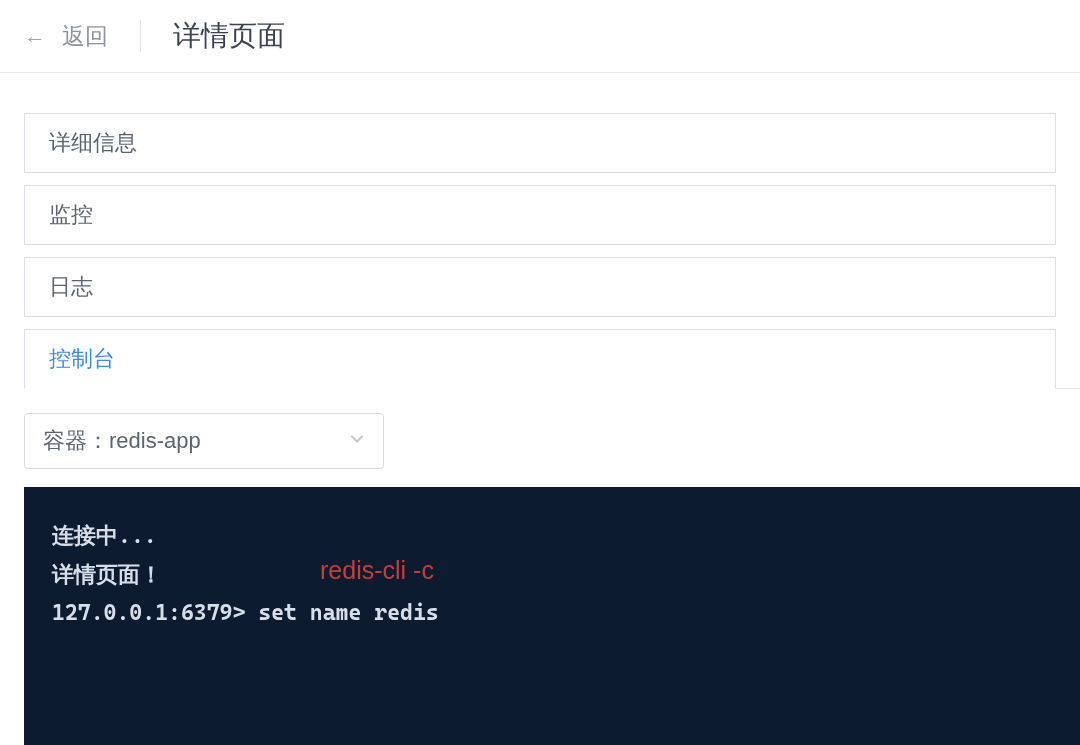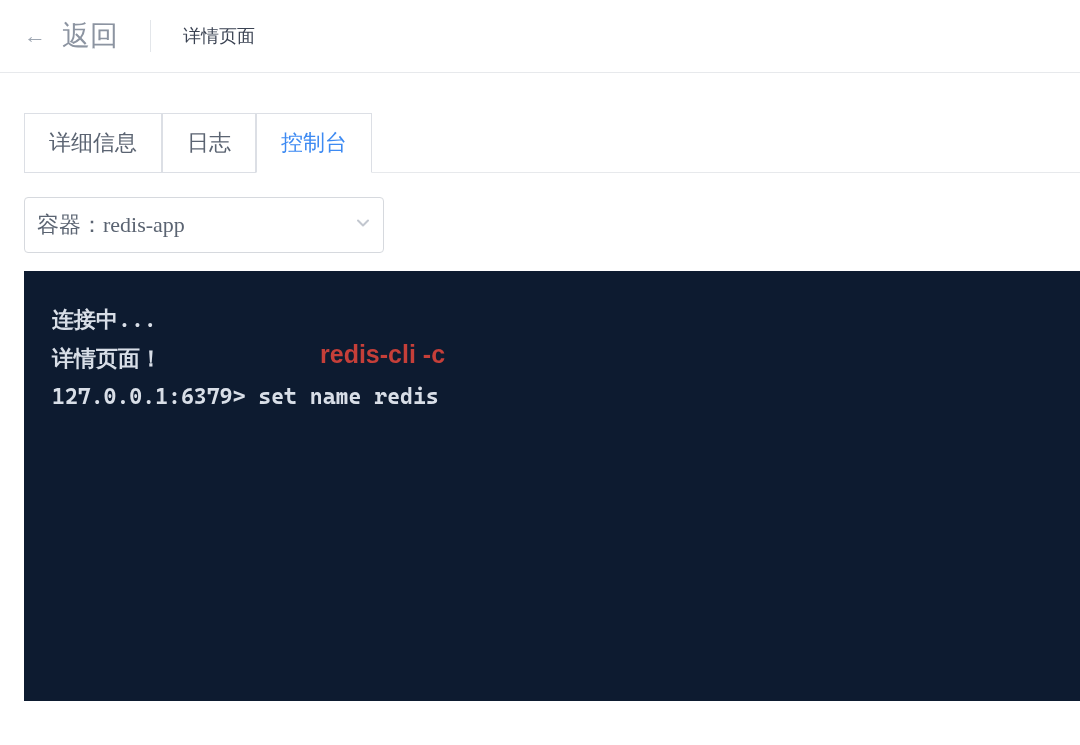--- a/index.html
+++ b/index.html
@@ -1,55 +1,56 @@
 <!DOCTYPE html>
 <html><head>
   <meta charset="utf-8">
   <style>
     * { margin: 0; padding: 0; box-sizing: border-box; }
     body { font-family: -apple-system, BlinkMacSystemFont, "Segoe UI", "PingFang SC", "Microsoft YaHei", sans-serif; background: #fff; color: #333; width: 1080px; }
 
     .header-bar { display: flex; align-items: center; padding: 0 24px; height: 72px; }
     .back-group { display: flex; align-items: center; gap: 16px; cursor: pointer; }
     .back-arrow { color: #9ea6b2; font-size: 22px; }
-    .back-label { color: #8c94a1; font-size: 28px; }
+    .back-label { color: #8c94a1; font-size: 23px; }
     .v-divider { width: 1px; height: 32px; background: #e3e6ea; margin: 0 32px; }
-    .page-title { color: #3a4252; font-size: 18px; }
+    .page-title { color: #3a4252; font-size: 28px; }
 
     .hr { height: 1px; background: #e7e9ec; width: 100%; }
 
-    .tabs-row { display: flex; padding: 40px 24px 0 24px; }
+    .tabs-row { display: flex; gap: 12px; padding: 40px 24px 0 24px; flex-direction: column; }
     .tab { border: 1px solid #dcdfe5; background: #fff; padding: 14px 24px; font-size: 22px; color: #5b6472; cursor: pointer; }
     .tab.active { color: #3d8af2; border-bottom-color: #fff; position: relative; font-family: Liberation Serif, serif; }
     .tabs-underline { height: 1px; background: #e7e9ec; margin-top: -1px; margin-left: 24px; }
 
     .selector-row { padding: 24px 24px 18px 24px; }
-    .selector { display: inline-flex; align-items: center; justify-content: space-between; border: 1px solid #d6d9de; border-radius: 4px; padding: 12px 12px; min-width: 360px; font-size: 22px; color: #5b6472; cursor: pointer; font-family: Liberation Serif, serif; }
+    .selector { display: inline-flex; align-items: center; justify-content: space-between; border: 1px solid #d6d9de; border-radius: 4px; padding: 12px 18px; min-width: 360px; font-size: 22px; color: #5b6472; cursor: pointer; }
     .chevron { color: #c2c7cf; font-size: 18px; }
 
     .terminal { margin: 0 0 0 24px; background: #0d1b30; color: #d8dee7; font-family: "Cascadia Mono", Consolas, "Courier New", monospace; font-size: 22px; line-height: 1.75; padding: 30px 28px 120px 28px; position: relative; min-height: 430px; }
     .term-line { white-space: pre; font-weight: bold; }
-    .annotation { position: absolute; left: 296px; top: 62px; color: #c53f39; font-weight: 700; font-size: 25px; font-family: -apple-system, "Segoe UI", sans-serif; }
+    .annotation { position: absolute; left: 296px; top: 62px; color: #c53f39; font-weight: 400; font-size: 25px; font-family: -apple-system, "Segoe UI", sans-serif; }
   </style>
 </head>
 <body>
 
 <div class="header-bar">
   <div class="back-group">
     <span class="back-arrow">←</span>
     <span class="back-label">返回</span>
   </div>
   <div class="v-divider"></div>
   <div class="page-title">详情页面</div>
 </div>
 
 <div class="hr"></div>
 
 <div class="tabs-row">
   <div class="tab"><span>详细信息</span></div>
+  <div class="tab"><span>监控</span></div>
   <div class="tab"><span>日志</span></div>
   <div class="tab active"><span>控制台</span></div>
 </div>
 <div class="tabs-underline"></div>
 
 <div class="selector-row">
   <div class="selector">
     <span>容器：redis-app</span>
     <span class="chevron">
       <svg width="16" height="16" viewBox="0 0 16 16" fill="none">

